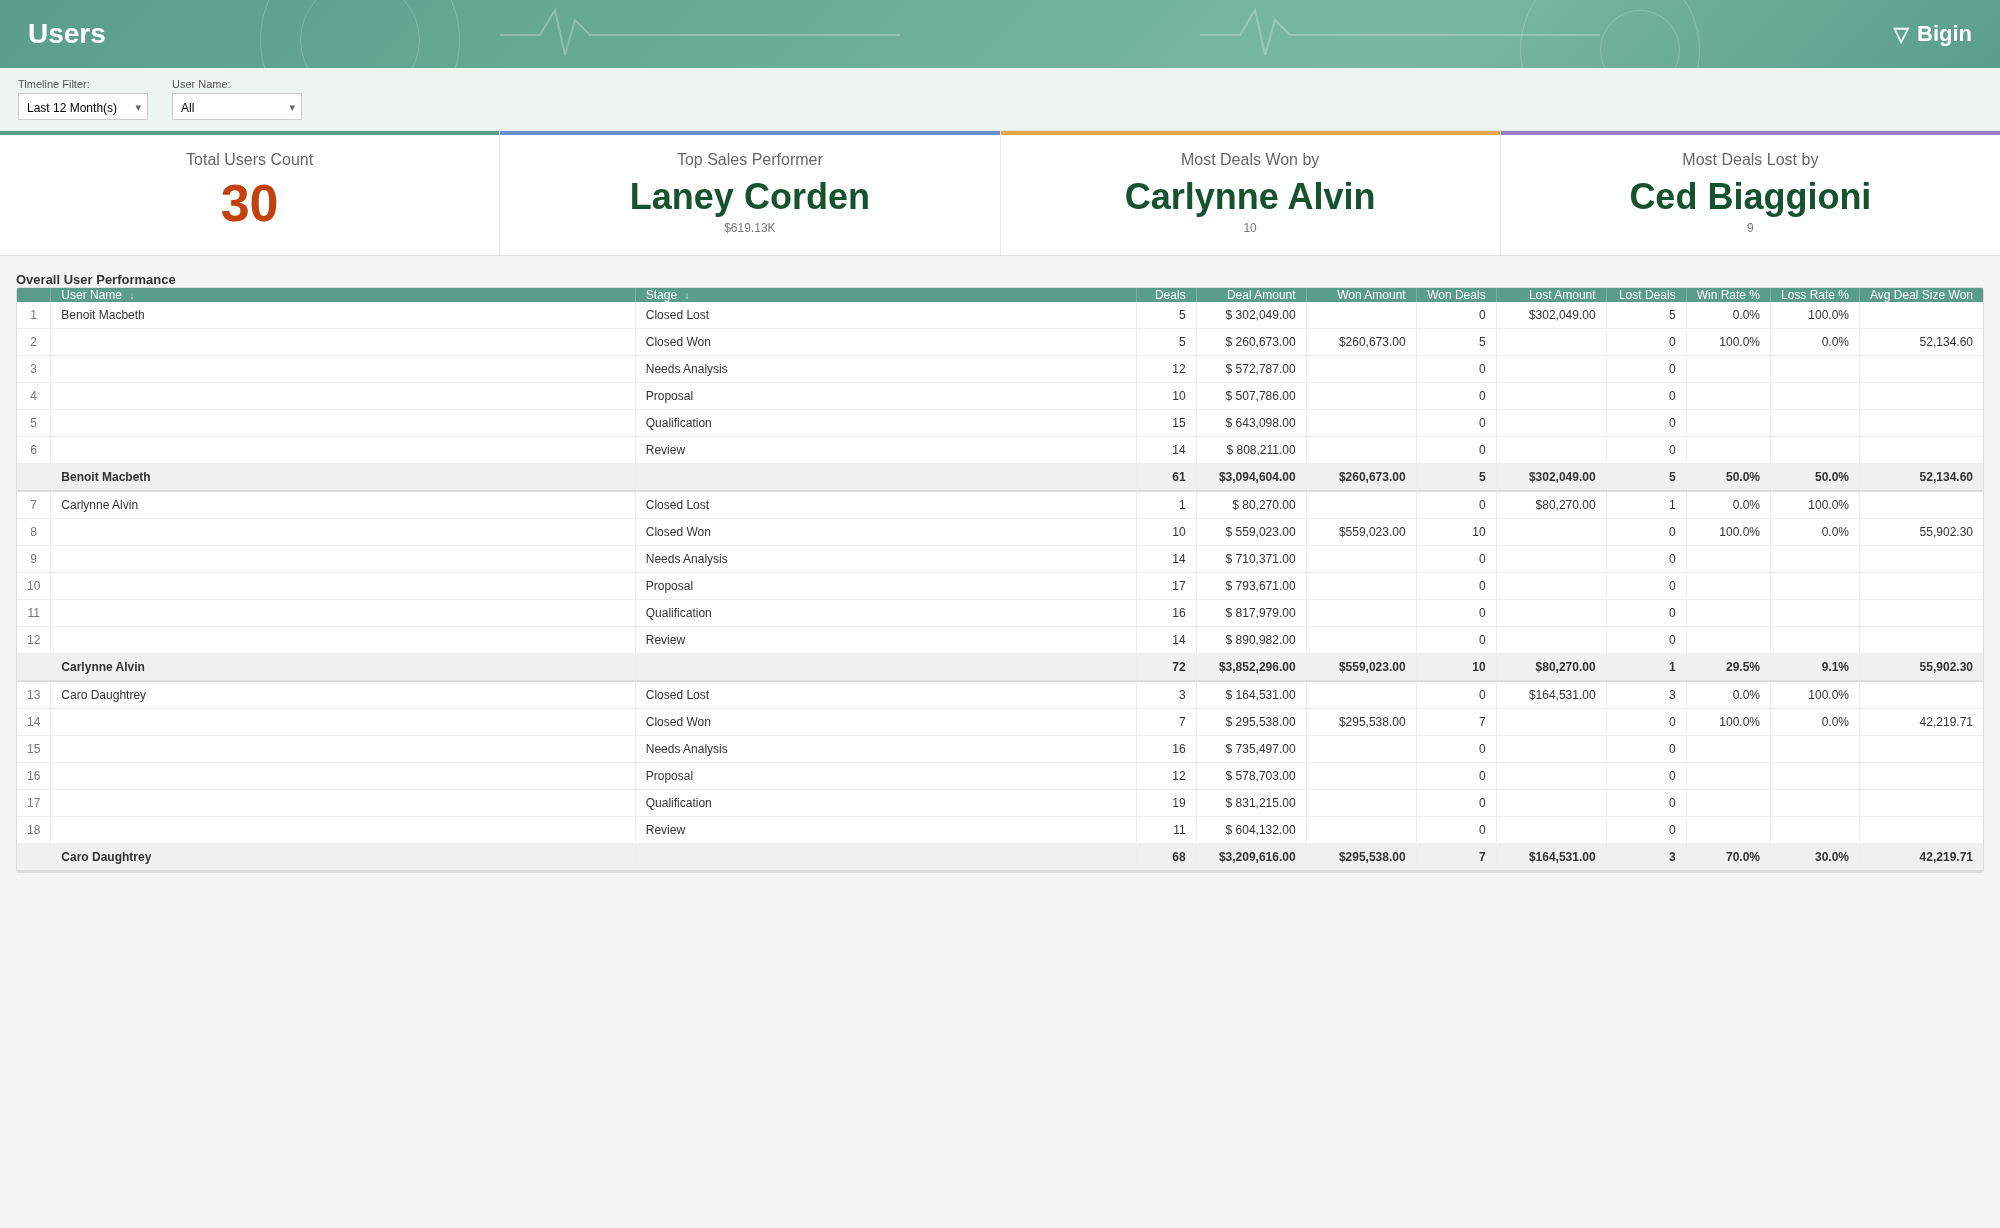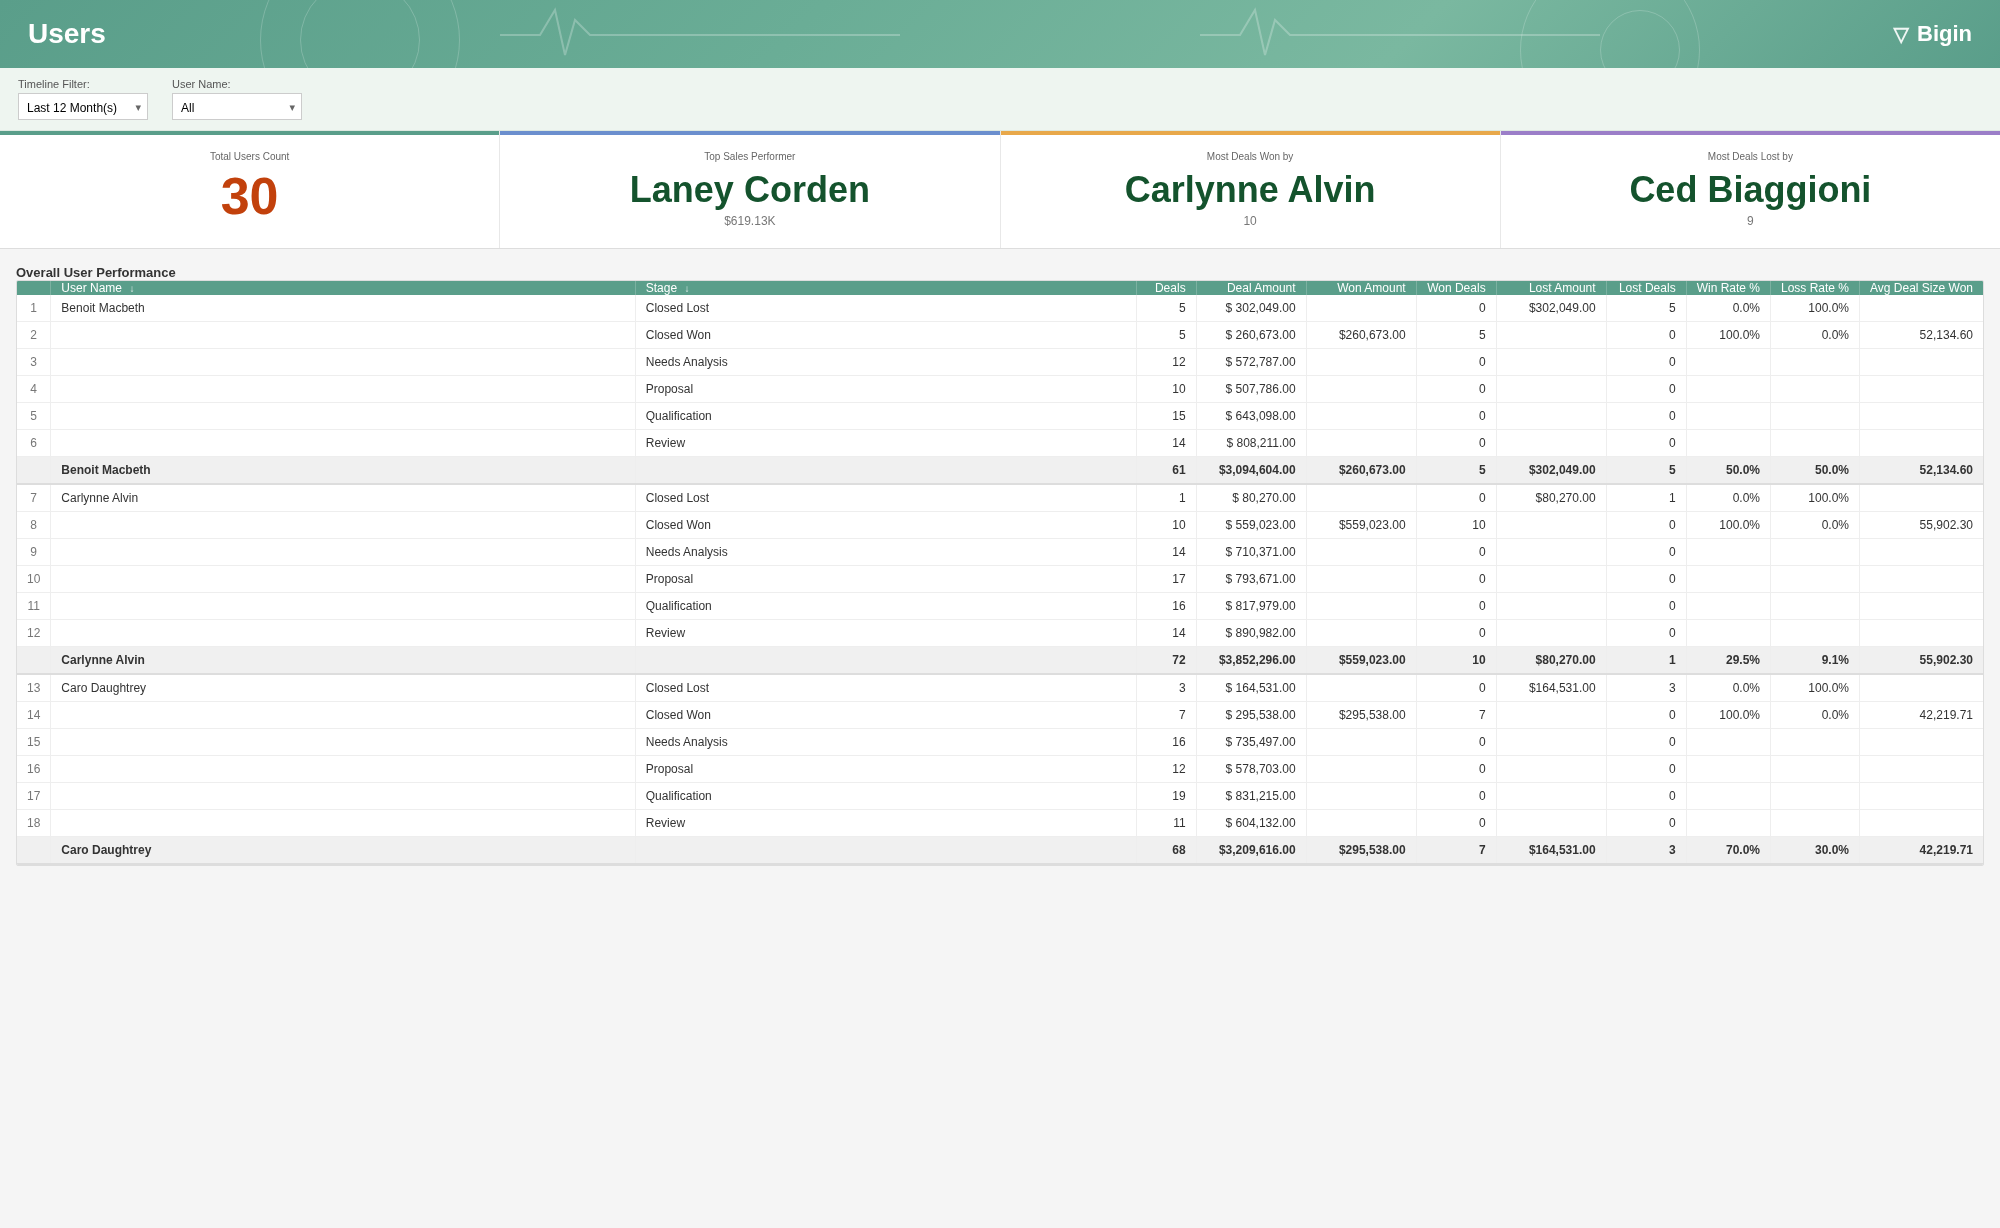--- a/index.html
+++ b/index.html
@@ -103,21 +103,21 @@
       position: absolute;
       top: 0; left: 0; right: 0;
       height: 4px;
     }
     .kpi-card.teal::before { background: #5a9e8a; }
     .kpi-card.blue::before { background: #6b8fce; }
     .kpi-card.orange::before { background: #e8a84a; }
     .kpi-card.purple::before { background: #9b7ec8; }
 
     .kpi-label {
-      font-size: 10px;
+      font-size: 16px;
       color: #666;
       margin-bottom: 8px;
       font-weight: 500;
     }
     .kpi-value-large {
       font-size: 52px;
       font-weight: 700;
       color: #c2410c;
       line-height: 1;
     }

